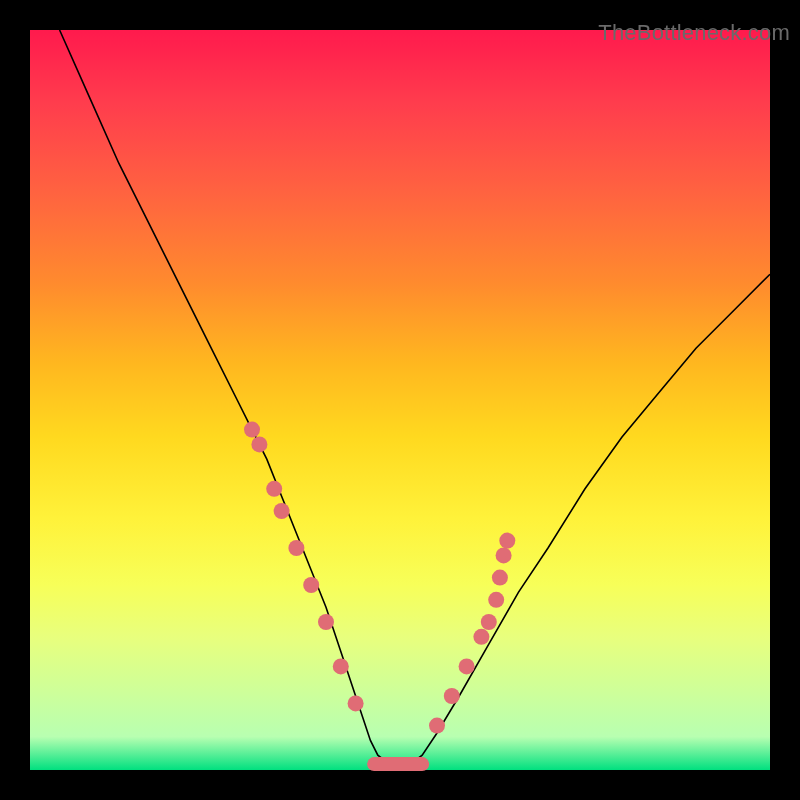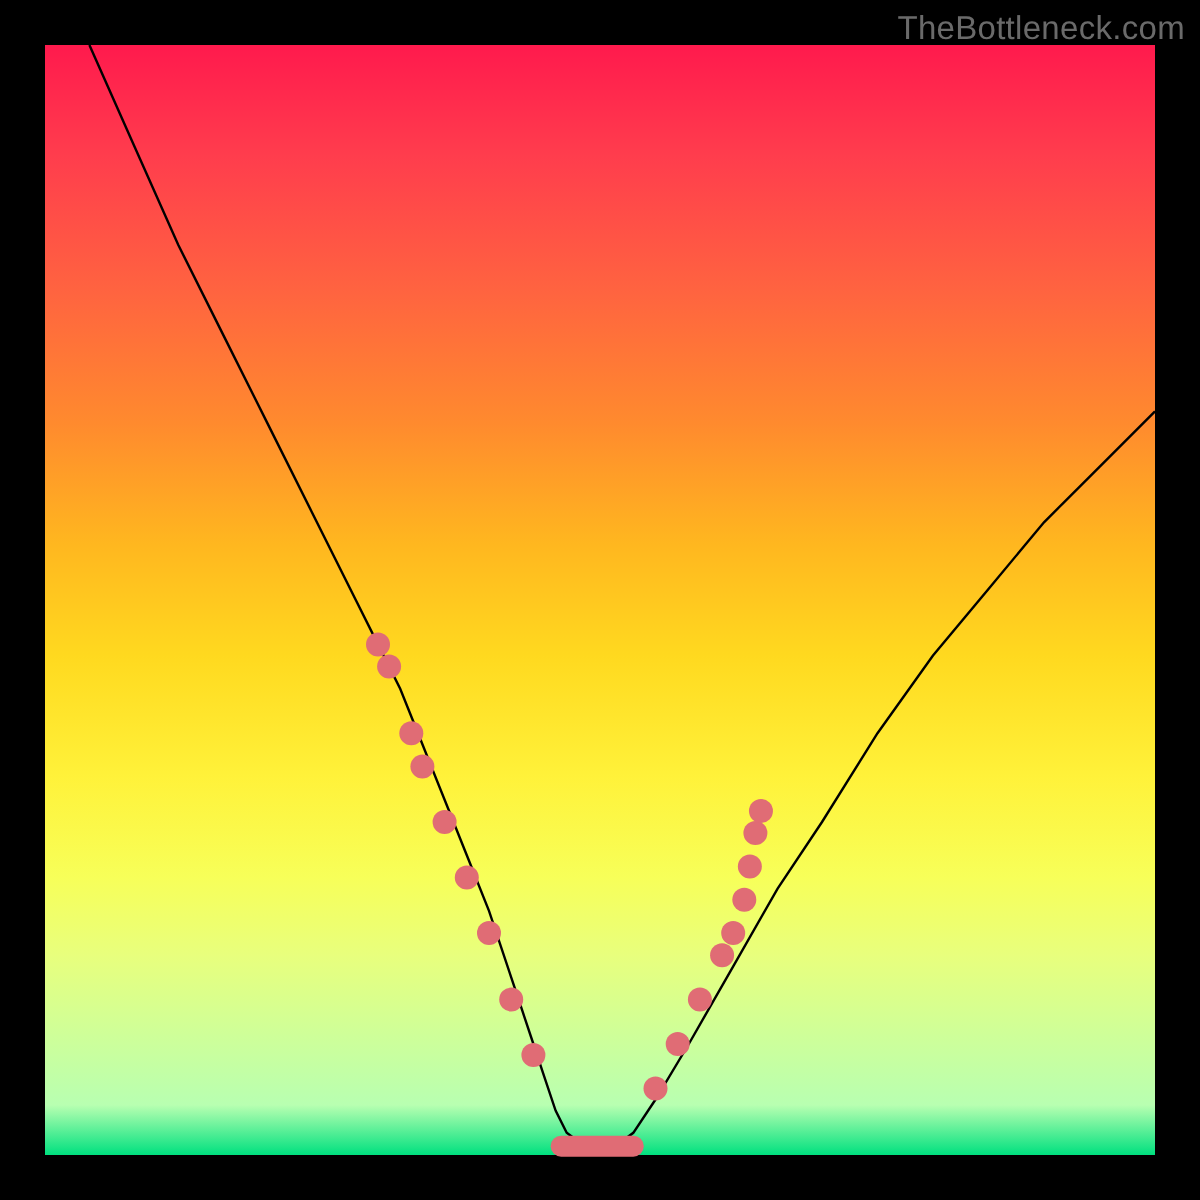--- a/index.html
+++ b/index.html
@@ -25,21 +25,21 @@
       #ffb71f 45%,
       #ffd91f 55%,
       #fff23a 66%,
       #f7ff59 75%,
       #e8ff7d 82%,
       #b8ffb1 95.5%,
       #00e07f 100%);
   }
   .attribution {
     position: absolute;
-    top: 6px;
+    top: 20px;
     right: 10px;
     color: #6a6a6a;
     font-size: 22px;
     font-weight: 500;
     letter-spacing: 0.2px;
   }
   svg.plot {
     position: absolute;
     left: 30px;
     top: 30px;

